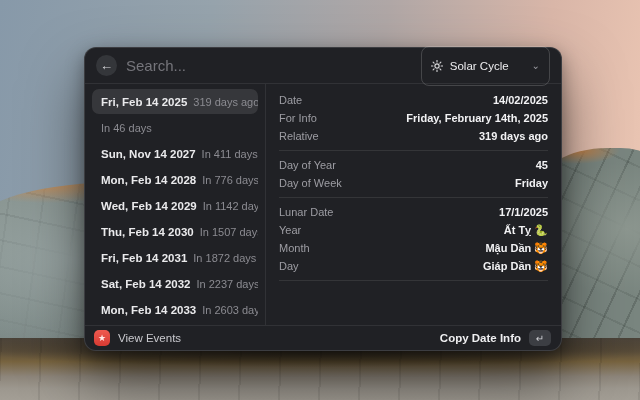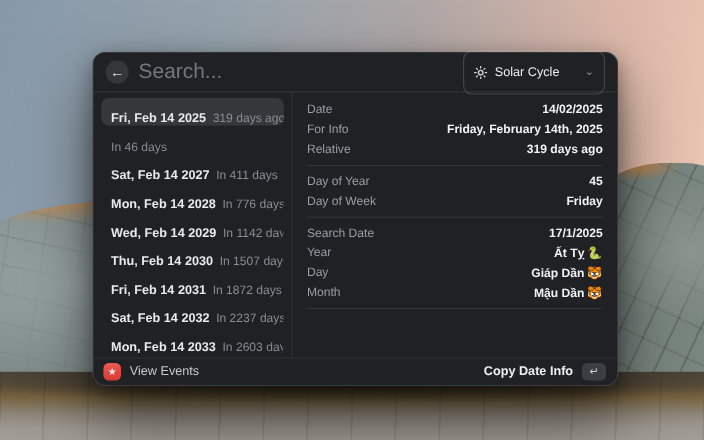--- a/index.html
+++ b/index.html
@@ -37,32 +37,32 @@
   .window { position:absolute; left:84px; top:47px; width:478px; height:304px;
     background:#202125; border:1px solid rgba(255,255,255,.13); border-radius:12px;
     box-shadow:0 30px 60px rgba(0,0,0,.5), 0 6px 18px rgba(0,0,0,.35);
     display:flex; flex-direction:column; color:#e9e9eb; }
 
   .header { height:36px; flex:0 0 36px; display:flex; align-items:center; gap:9px;
     padding:0 11px; border-bottom:1px solid rgba(255,255,255,.08); }
   .back-btn { width:21px; height:21px; flex:0 0 21px; border-radius:50%; background:#34363a;
     display:flex; align-items:center; justify-content:center; color:#d9d9dc; font-size:13px; cursor:pointer; }
   .search-input { flex:1; min-width:0; background:transparent; border:none; outline:none;
-    color:#22c55e; font-size:19px; font-family:"Liberation Sans", sans-serif; }
+    color:#22c55e; font-size:15px; font-family:"Liberation Sans", sans-serif; }
   .search-input::placeholder { color:#75757b; }
   .dropdown { flex:0 0 auto; display:flex; align-items:center; gap:7px; height:40px;
     border:1px solid rgba(255,255,255,.17); border-radius:8px; padding:12px 9px; cursor:pointer; }
   .dropdown-label { font-size:11.5px; color:#ededef; }
   .dropdown .chev { margin-left:16px; font-size:10px; color:#9a9aa0; line-height:1; }
   .sun-icon svg { display:block; }
 
   .body { flex:1; display:flex; min-height:0; }
   .list { width:181px; flex:0 0 181px; border-right:1px solid rgba(255,255,255,.08);
     padding:5px 7px; display:flex; flex-direction:column; }
-  .list-item { height:25px; flex:0 0 25px; margin-bottom:1px; display:flex; align-items:flex-end;
+  .list-item { height:25px; flex:0 0 25px; margin-bottom:1px; display:flex; align-items:center;
     gap:6px; padding:0 9px; border-radius:7px; cursor:pointer; white-space:nowrap; overflow:hidden; }
   .list-item.selected { background:rgba(255,255,255,.10); }
   .item-title { font-size:11.5px; font-weight:700; color:#eaeaec; }
   .item-sub { font-size:11px; color:#8b8b91; }
 
   .details { flex:1; min-width:0; padding:7px 13px 0 13px; display:flex; flex-direction:column; }
   .drow { height:18px; flex:0 0 18px; display:flex; align-items:center; justify-content:space-between;gap:36px; }
   .dlabel { font-size:11px; color:#9d9da3; }
   .dvalue { font-size:11px; font-weight:700; color:#f2f2f4; text-align:left; }
   .dsep { height:1px; flex:0 0 1px; background:rgba(255,255,255,.09); margin:5px 0; }
@@ -119,21 +119,21 @@
 
       <div class="list">
         <div class="list-item selected">
           <span class="item-title">Fri, Feb 14 2025</span>
           <span class="item-sub">319 days ago</span>
         </div>
         <div class="list-item">
           <span class="item-sub">In 46 days</span>
         </div>
         <div class="list-item">
-          <span class="item-title">Sat, Feb 14 2027</span>
+          <span class="item-title">Sun, Nov 14 2027</span>
           <span class="item-sub">In 411 days</span>
         </div>
         <div class="list-item">
           <span class="item-title">Mon, Feb 14 2028</span>
           <span class="item-sub">In 776 days</span>
         </div>
         <div class="list-item">
           <span class="item-title">Wed, Feb 14 2029</span>
           <span class="item-sub">In 1142 days</span>
         </div>
@@ -172,34 +172,34 @@
         <div class="drow">
           <span class="dlabel">Day of Year</span>
           <span class="dvalue">45</span>
         </div>
         <div class="drow">
           <span class="dlabel">Day of Week</span>
           <span class="dvalue">Friday</span>
         </div>
         <div class="dsep"></div>
         <div class="drow">
-          <span class="dlabel">Search Date</span>
+          <span class="dlabel">Lunar Date</span>
           <span class="dvalue">17/1/2025</span>
         </div>
         <div class="drow">
           <span class="dlabel">Year</span>
           <span class="dvalue">Ất Tỵ 🐍</span>
         </div>
         <div class="drow">
+          <span class="dlabel">Month</span>
+          <span class="dvalue">Mậu Dần 🐯</span>
+        </div>
+        <div class="drow">
           <span class="dlabel">Day</span>
           <span class="dvalue">Giáp Dần 🐯</span>
-        </div>
-        <div class="drow">
-          <span class="dlabel">Month</span>
-          <span class="dvalue">Mậu Dần 🐯</span>
         </div>
         <div class="dsep"></div>
       </div>
     </div>
 
     <div class="footer">
       <div class="app-icon">
         <span>★</span>
       </div>
       <span class="footer-left-label">View Events</span>

